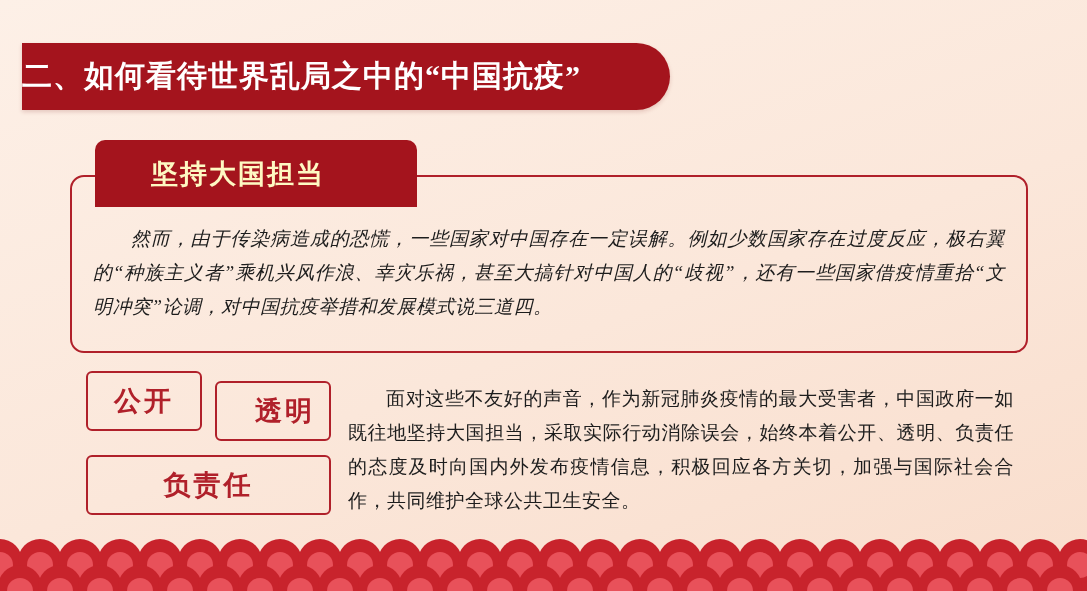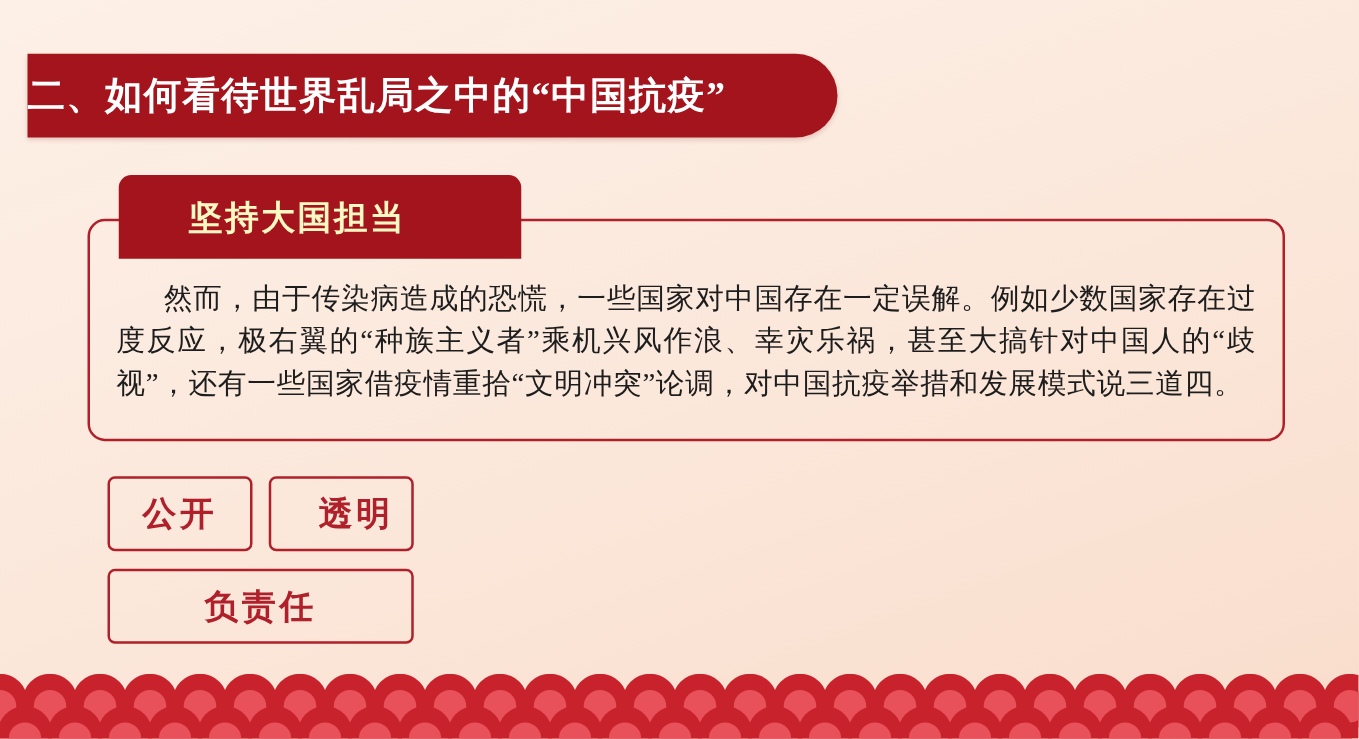--- a/index.html
+++ b/index.html
@@ -82,46 +82,47 @@
     width: 318px;
     height: 8px;
     background: #fbe9dd;
   }
 
   #quote-text {
     position: absolute;
     left: 93px;
     top: 222px;
     width: 912px;
-    font-size: 23px;
+    font-size: 19px;
     line-height: 34px;
     color: #1d1d1d;
     text-align: justify;
     text-indent: 38px;
     letter-spacing: 0.5px;
+    font-style: italic;
   }
 
   
   .kw-box {
     position: absolute;
     border: 2px solid #b0202a;
     border-radius: 6px;
     box-sizing: border-box;
     display: flex;
     align-items: center;
     justify-content: center;
     color: #b0202a;
     font-size: 27px;
     font-weight: bold;
     letter-spacing: 3px;
     background: transparent;
   }
   #kw-open {
     left: 86px;
-    top: 381px;
+    top: 371px;
     width: 116px;
     height: 60px;
   }
   #kw-transparent {
     left: 215px;
     top: 381px;
     width: 116px;
     height: 60px;
     padding-left: 24px;
   }
@@ -178,20 +179,21 @@
   <div class="kw-box" id="kw-open">
     <span>公开</span>
   </div>
   <div class="kw-box" id="kw-transparent">
     <span>透明</span>
   </div>
   <div class="kw-box" id="kw-responsible">
     <span>负责任</span>
   </div>
 
+  <div id="body-text">面对这些不友好的声音，作为新冠肺炎疫情的最大受害者，中国政府一如既往地坚持大国担当，采取实际行动消除误会，始终本着公开、透明、负责任的态度及时向国内外发布疫情信息，积极回应各方关切，加强与国际社会合作，共同维护全球公共卫生安全。</div>
 
   <div id="wave-band">
     <svg width="1087" height="52" viewBox="0 0 1087 52" xmlns="http://www.w3.org/2000/svg">
       <defs>
         <g id="scallop-row">
           <g>
             <circle cx="0" cy="26" r="26"></circle>
           </g>
         </g>
       </defs>

